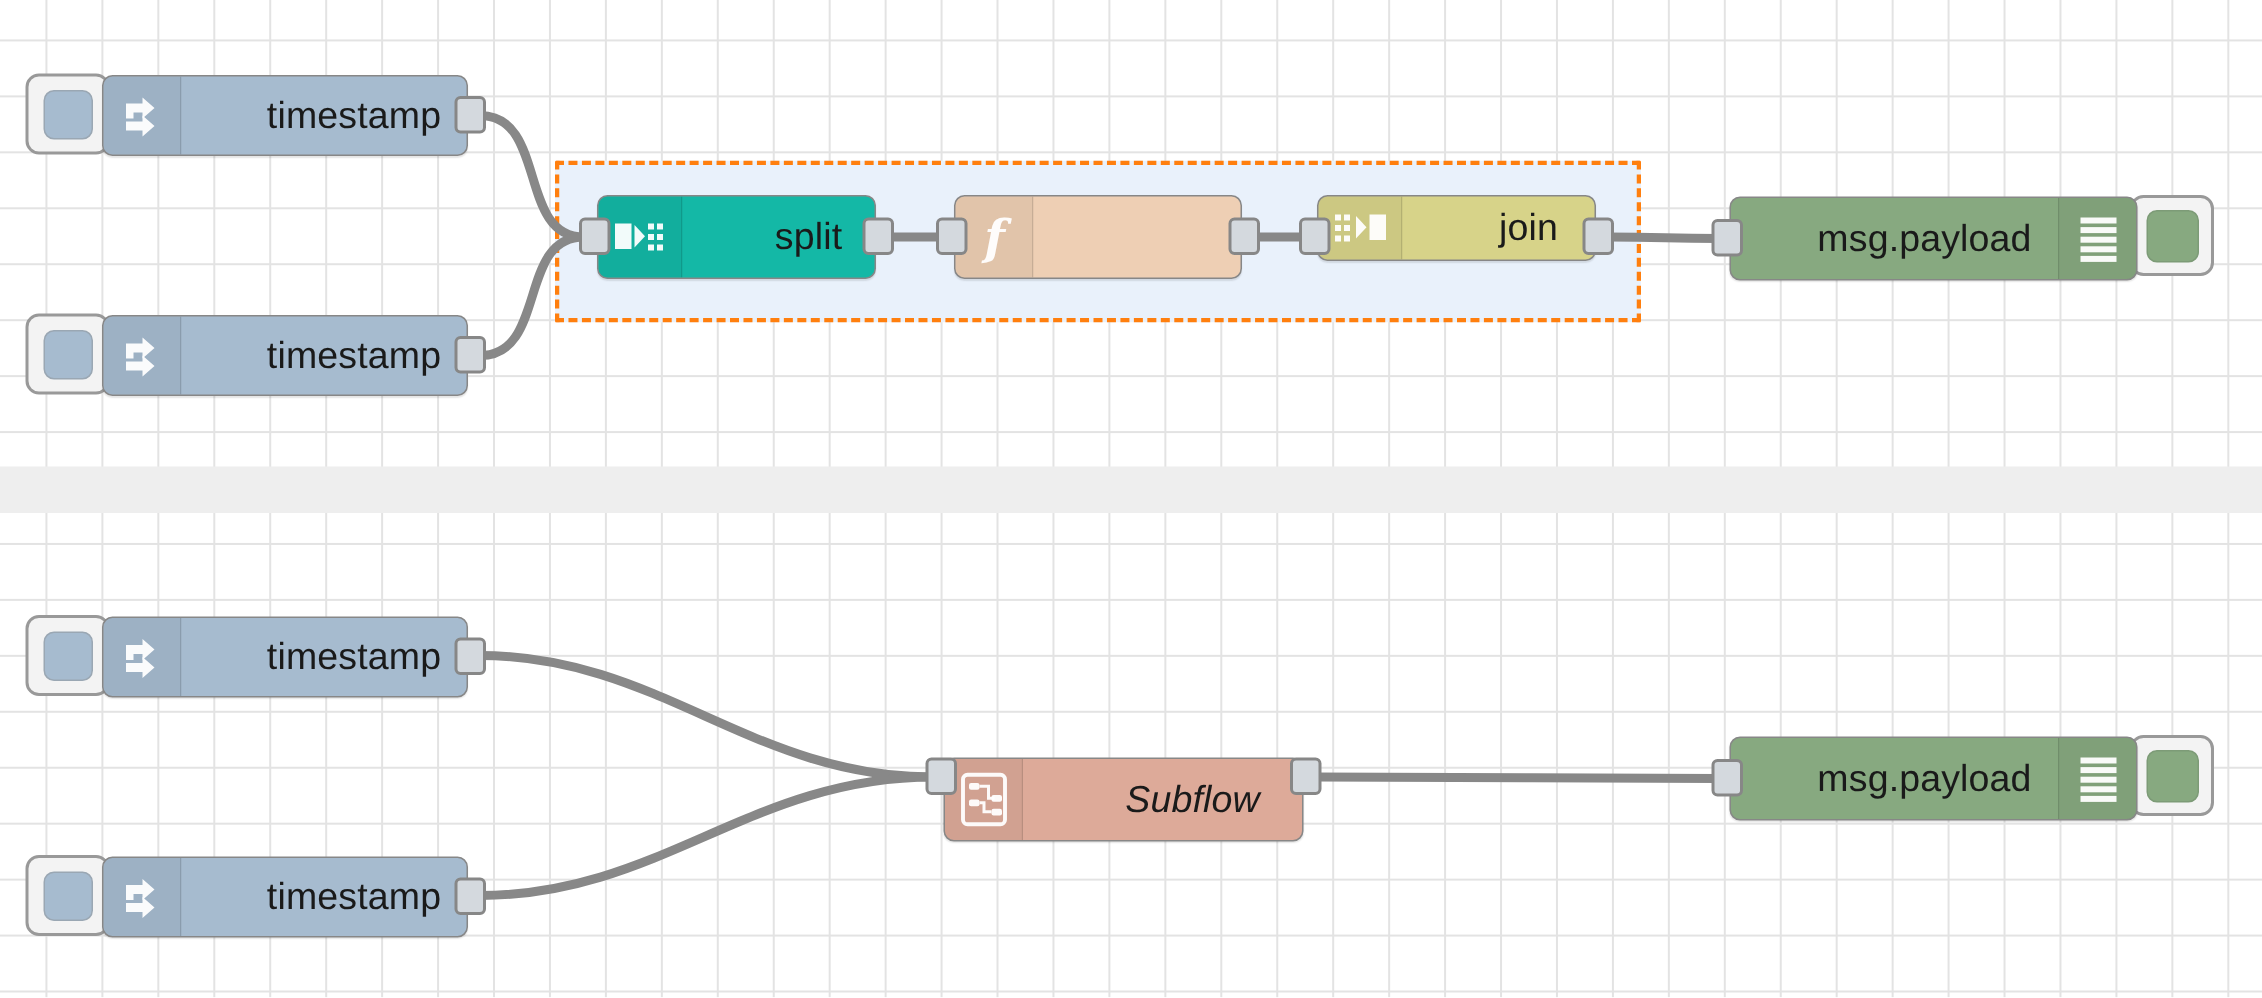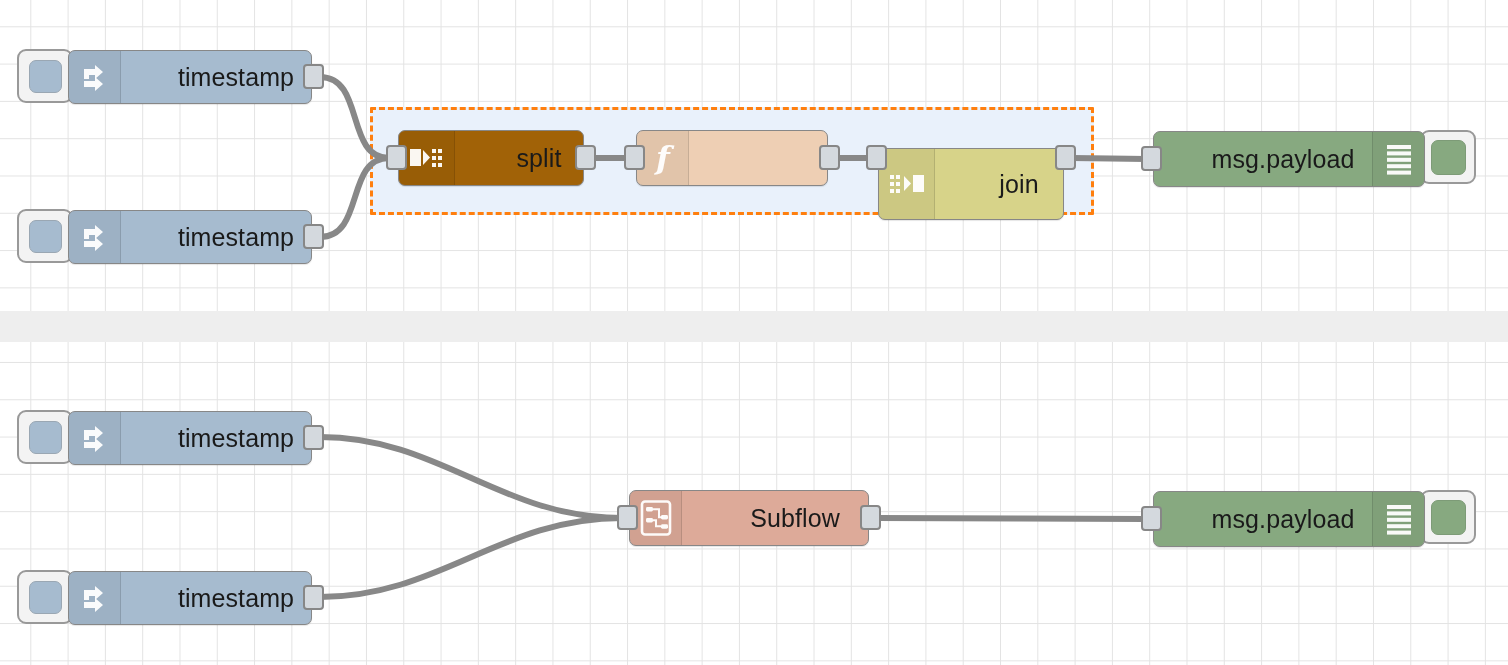--- a/index.html
+++ b/index.html
@@ -200,21 +200,21 @@
           <svg class="glyph" width="34" height="34" viewBox="0 0 34 34">
             <path d="M6 9 h11 v-4 l8 7 -8 7 v-4 h-6 v4 h-5 z" fill="rgba(255,255,255,0.95)"></path>
             <path d="M6 21 h11 v-4 l8 7 -8 7 v-4 h-11 z" fill="rgba(255,255,255,0.95)"></path>
           </svg>
         </div>
         <div style="flex:1 1 auto;display:flex;align-items:center;justify-content:center;padding:0 8px;">
           <span class="node-label">timestamp</span>
         </div>
       </div>
       <div class="port" style="left: 303px; top: 224px;"></div>
-      <div class="node node-split" style="left: 398px; top: 130px; width: 186px; height: 56px; background: #a16207;">
+      <div class="node node-split" style="left: 398px; top: 130px; width: 186px; height: 56px; background: #14b8a6;">
         <div class="icon-cell" style="width:56px;">
           <svg class="glyph" width="40" height="32" viewBox="0 0 40 32">
             <rect x="3" y="7" width="11" height="17" fill="rgba(255,255,255,0.95)"></rect>
             <path d="M16 8 L23 15.5 L16 23 z" fill="rgba(255,255,255,0.95)"></path>
             <rect x="25" y="7" width="4" height="4" fill="rgba(255,255,255,0.95)"></rect>
             <rect x="31" y="7" width="4" height="4" fill="rgba(255,255,255,0.95)"></rect>
             <rect x="25" y="14" width="4" height="4" fill="rgba(255,255,255,0.95)"></rect>
             <rect x="31" y="14" width="4" height="4" fill="rgba(255,255,255,0.95)"></rect>
             <rect x="25" y="21" width="4" height="4" fill="rgba(255,255,255,0.95)"></rect>
             <rect x="31" y="21" width="4" height="4" fill="rgba(255,255,255,0.95)"></rect>
@@ -231,21 +231,21 @@
           <svg class="glyph" width="34" height="40" viewBox="0 0 34 40">
             <text x="17" y="31" font-family="DejaVu Serif, serif" font-size="32" font-style="italic" font-weight="bold" fill="rgba(255,255,255,0.95)" text-anchor="middle">f</text>
           </svg>
         </div>
         <div style="flex:1 1 auto;display:flex;align-items:center;justify-content:center;padding:0 8px;">
           <span class="node-label"></span>
         </div>
       </div>
       <div class="port" style="left: 624px; top: 145px;"></div>
       <div class="port" style="left: 819px; top: 145px;"></div>
-      <div class="node node-join" style="left: 878px; top: 148px; width: 186px; height: 72px; background: rgb(215, 211, 137);">
+      <div class="node node-join" style="left: 878px; top: 130px; width: 186px; height: 44px; background: rgb(215, 211, 137);">
         <div class="icon-cell" style="width:56px;">
           <svg class="glyph" width="40" height="32" viewBox="0 0 40 32">
             <rect x="3" y="7" width="4" height="4" fill="rgba(255,255,255,0.95)"></rect>
             <rect x="9" y="7" width="4" height="4" fill="rgba(255,255,255,0.95)"></rect>
             <rect x="3" y="14" width="4" height="4" fill="rgba(255,255,255,0.95)"></rect>
             <rect x="9" y="14" width="4" height="4" fill="rgba(255,255,255,0.95)"></rect>
             <rect x="3" y="21" width="4" height="4" fill="rgba(255,255,255,0.95)"></rect>
             <rect x="9" y="21" width="4" height="4" fill="rgba(255,255,255,0.95)"></rect>
             <path d="M17 8 L24 15.5 L17 23 z" fill="rgba(255,255,255,0.95)"></path>
             <rect x="26" y="7" width="11" height="17" fill="rgba(255,255,255,0.95)"></rect>
@@ -298,21 +298,21 @@
           <svg class="glyph" width="34" height="34" viewBox="0 0 34 34">
             <path d="M6 9 h11 v-4 l8 7 -8 7 v-4 h-6 v4 h-5 z" fill="rgba(255,255,255,0.95)"></path>
             <path d="M6 21 h11 v-4 l8 7 -8 7 v-4 h-11 z" fill="rgba(255,255,255,0.95)"></path>
           </svg>
         </div>
         <div style="flex:1 1 auto;display:flex;align-items:center;justify-content:center;padding:0 8px;">
           <span class="node-label">timestamp</span>
         </div>
       </div>
       <div class="port" style="left: 303px; top: 585px;"></div>
-      <div class="node node-subflow" style="left: 629px; top: 490px; width: 240px; height: 56px; background: rgb(221, 170, 153);">
+      <div class="node node-subflow" style="left: 629px; top: 505px; width: 240px; height: 56px; background: rgb(221, 170, 153); font-style: italic;">
         <div class="icon-cell" style="width:52px;">
           <svg class="glyph" width="34" height="38" viewBox="0 0 34 38">
             <rect x="3" y="2.5" width="28" height="33" rx="3" fill="none" stroke="rgba(255,255,255,0.95)" stroke-width="2.6"></rect>
             <rect x="7" y="8" width="7" height="4.5" rx="1.4" fill="rgba(255,255,255,0.95)"></rect>
             <path d="M14 10.2 h6 v8 h4" fill="none" stroke="rgba(255,255,255,0.95)" stroke-width="2"></path>
             <rect x="7" y="19" width="7" height="4.5" rx="1.4" fill="rgba(255,255,255,0.95)"></rect>
             <path d="M14 21.2 h3 v6 h5" fill="none" stroke="rgba(255,255,255,0.95)" stroke-width="2"></path>
             <rect x="22" y="16" width="7" height="4.5" rx="1.4" fill="rgba(255,255,255,0.95)"></rect>
             <rect x="22" y="25.2" width="7" height="4.5" rx="1.4" fill="rgba(255,255,255,0.95)"></rect>
           </svg>

